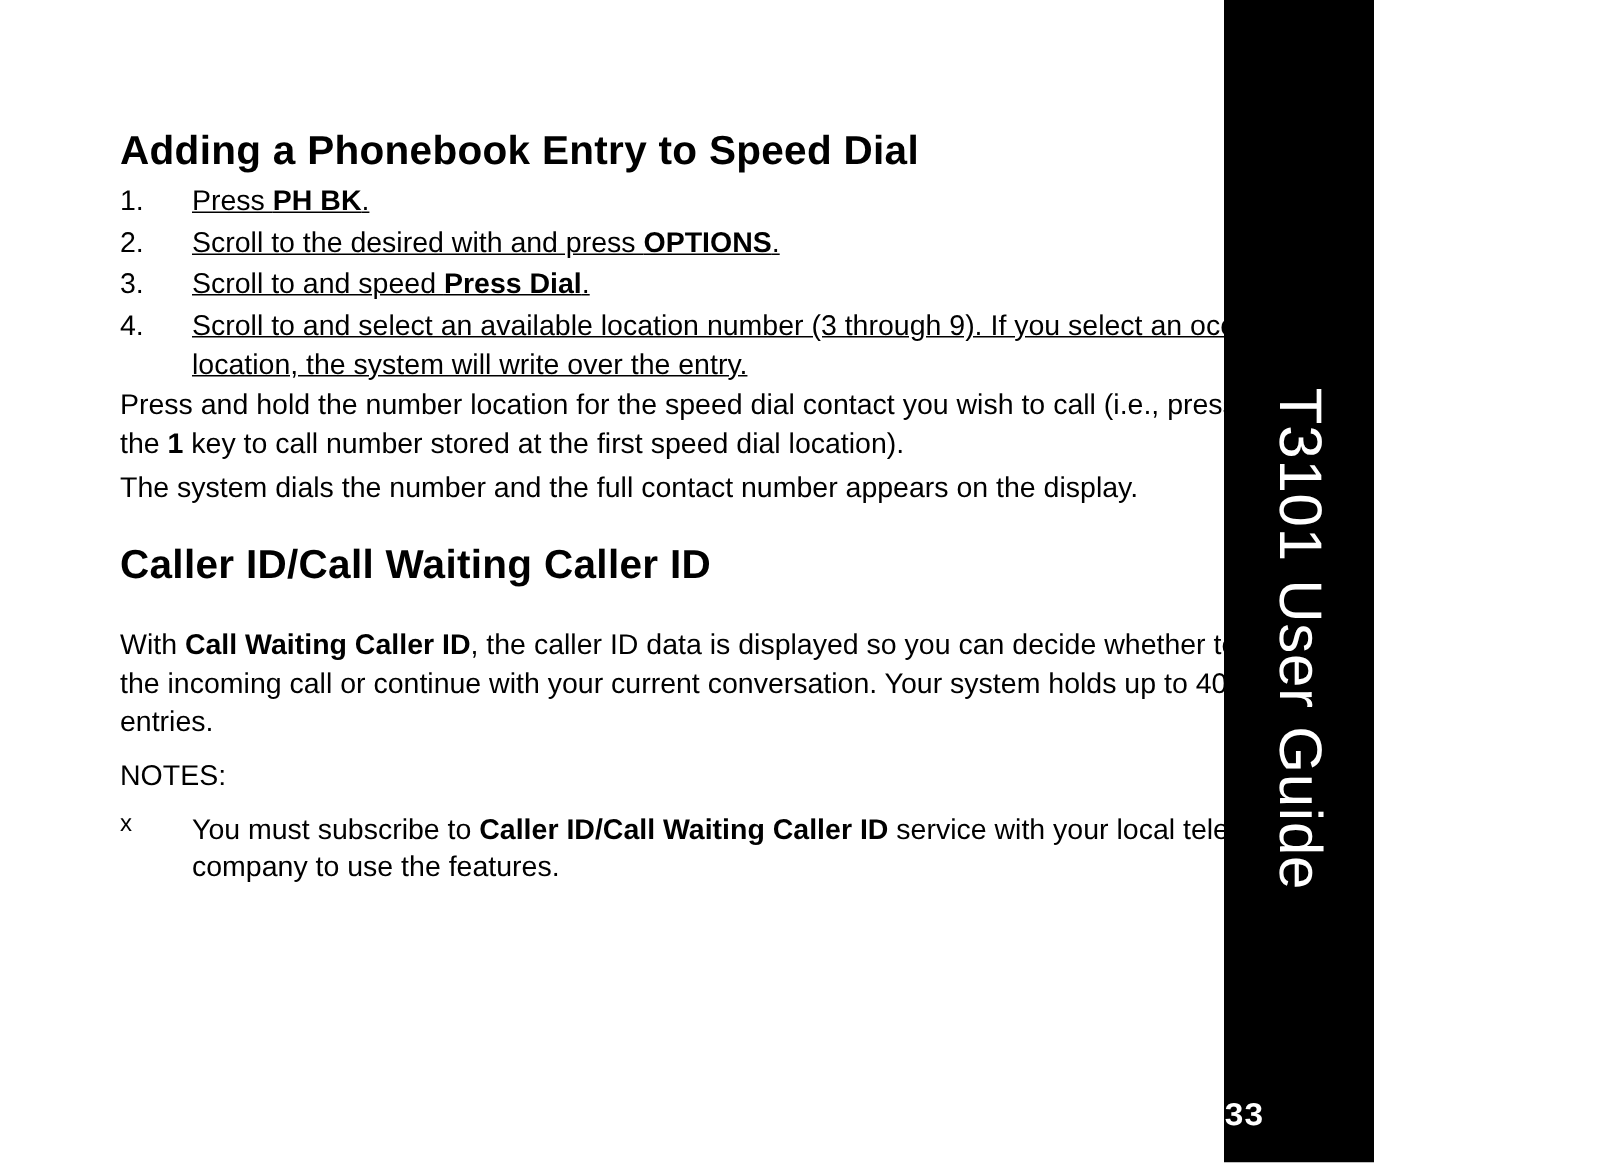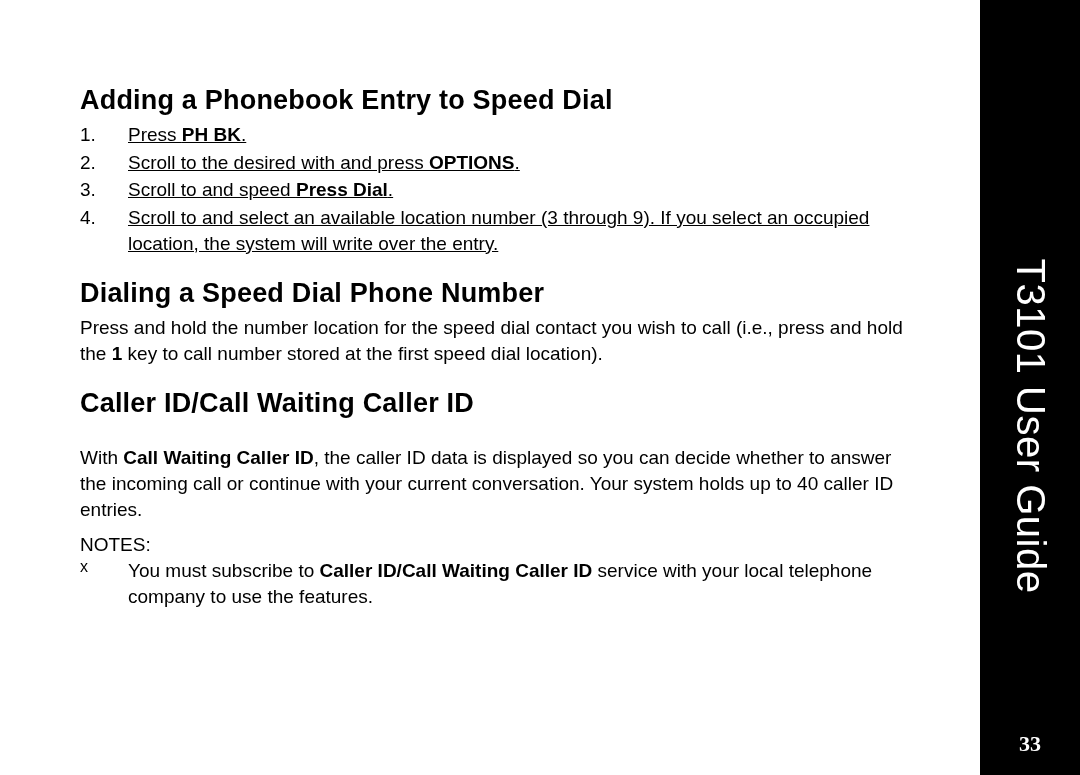--- a/index.html
+++ b/index.html
@@ -1,37 +1,37 @@
 <!DOCTYPE html>
 <html><head>
 <meta charset="utf-8">
 <style>
   * { margin: 0; padding: 0; box-sizing: border-box; }
   html, body { width: 1080px; height: 775px; background: #fff; font-family: Arial, Helvetica, sans-serif; color: #000; }
-  .page { position: relative; width: 1080px; height: 775px; }
+  .page { position: relative; width: 916px; height: 775px; }
   .content { position: absolute; left: 80px; top: 85px; width: 840px; }
   h2.section { font-family: Arial, Helvetica, sans-serif; font-weight: 900; font-size: 27px; letter-spacing: 0.2px; margin-top: 22px; margin-bottom: 6px; }
   h2.section.first { margin-top: 0; }
   .body, ol.steps li, .notes-label, .notes-list .note-text { font-size: 19px; line-height: 1.35; }
   ol.steps { list-style: none; margin: 0; padding: 0; }
   ol.steps li { display: flex; margin-bottom: 2px; }
   ol.steps li .num { width: 48px; flex: 0 0 48px; }
   ol.steps li .txt { flex: 1; text-decoration: underline; }
   .body { margin-bottom: 4px; }
   .para-group p + p { margin-top: 2px; }
   .gap { height: 20px; }
-  .notes-label { margin-top: 10px; }
+  .notes-label { margin-top: 10px; margin-bottom: 10px; }
   .notes-list { list-style: none; margin: 0; padding: 0; }
   .notes-list li { display: flex; }
   .notes-list .bullet { width: 48px; flex: 0 0 48px; font-family: Arial, sans-serif; }
   .notes-list .note-text { flex: 1; }
   b { font-weight: 700; }
   .sidebar { position: absolute; right: 0; top: 0; width: 100px; height: 775px; background: #000; }
   .sidebar-title { position: absolute; top: 55%; left: 50%; transform: translate(-50%, -50%) rotate(90deg); transform-origin: center center; color: #fff; font-family: Arial, Helvetica, sans-serif; font-size: 40px; white-space: nowrap; letter-spacing: 0.5px; }
-  .page-num { position: absolute; right: 0; bottom: 18px; width: 100px; text-align: center; color: #fff; font-family: Liberation Serif, serif; font-weight: 700; font-size: 22px; }
+  .page-num { position: absolute; right: 0; bottom: 18px; width: 100px; color: #fff; font-family: Liberation Mono, monospace; font-weight: 700; font-size: 22px; }
 </style>
 </head>
 <body>
 
 <div class="page">
 
   <div class="content">
 
     <h2 class="section first">Adding a Phonebook Entry to Speed Dial</h2>
     <ol class="steps">
@@ -52,25 +52,25 @@
         <span class="txt">
           <span>Scroll to and speed </span><b>Press Dial</b><span>.</span>
         </span>
       </li>
       <li>
         <span class="num">4.</span>
         <span class="txt">Scroll to and select an available location number (3 through 9). If you select an occupied location, the system will write over the entry.</span>
       </li>
     </ol>
 
-    <h2 class="section">Dialing a Speed Dial Phone Number</h2>
     <div class="para-group">
       <p class="body">
         <span>Press and hold the number location for the speed dial contact you wish to call (i.e., press and hold the </span><b>1</b><span> key to call number stored at the first speed dial location).</span>
       </p>
+      <p class="body">The system dials the number and the full contact number appears on the display.</p>
     </div>
 
     <h2 class="section">Caller ID/Call Waiting Caller ID</h2>
     <div class="gap"></div>
     <p class="body">
       <span>With </span><b>Call Waiting Caller ID</b><span>, the caller ID data is displayed so you can decide whether to answer the incoming call or continue with your current conversation. Your system holds up to 40 caller ID entries.</span>
     </p>
 
     <p class="notes-label">NOTES:</p>
     <ul class="notes-list">

